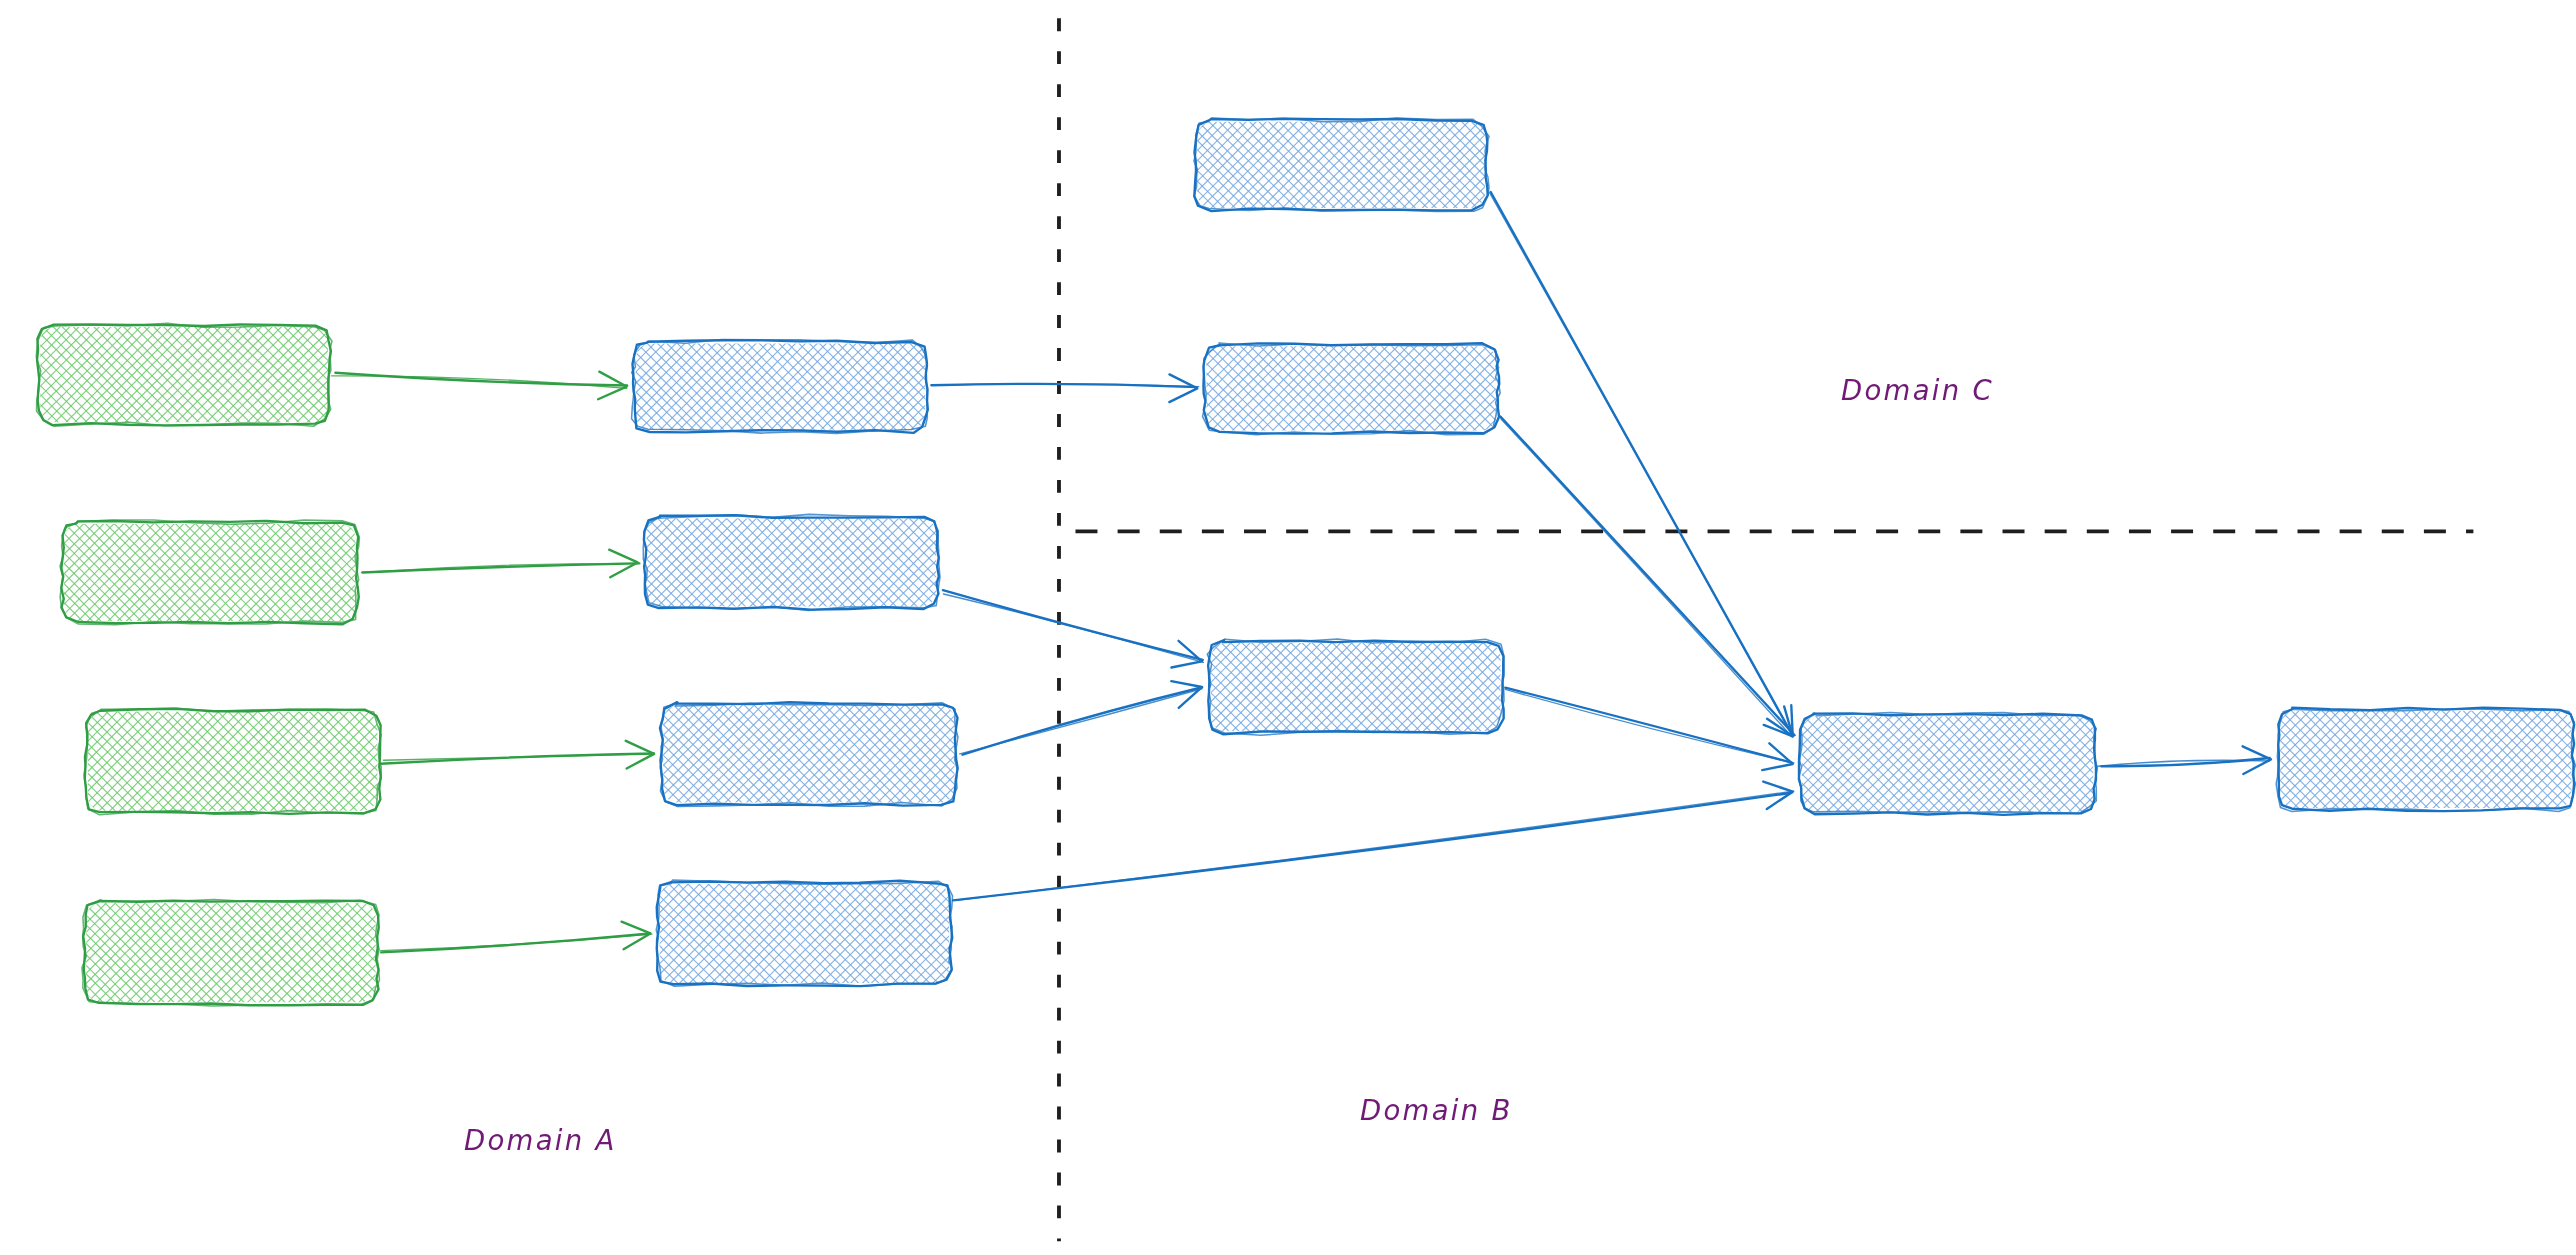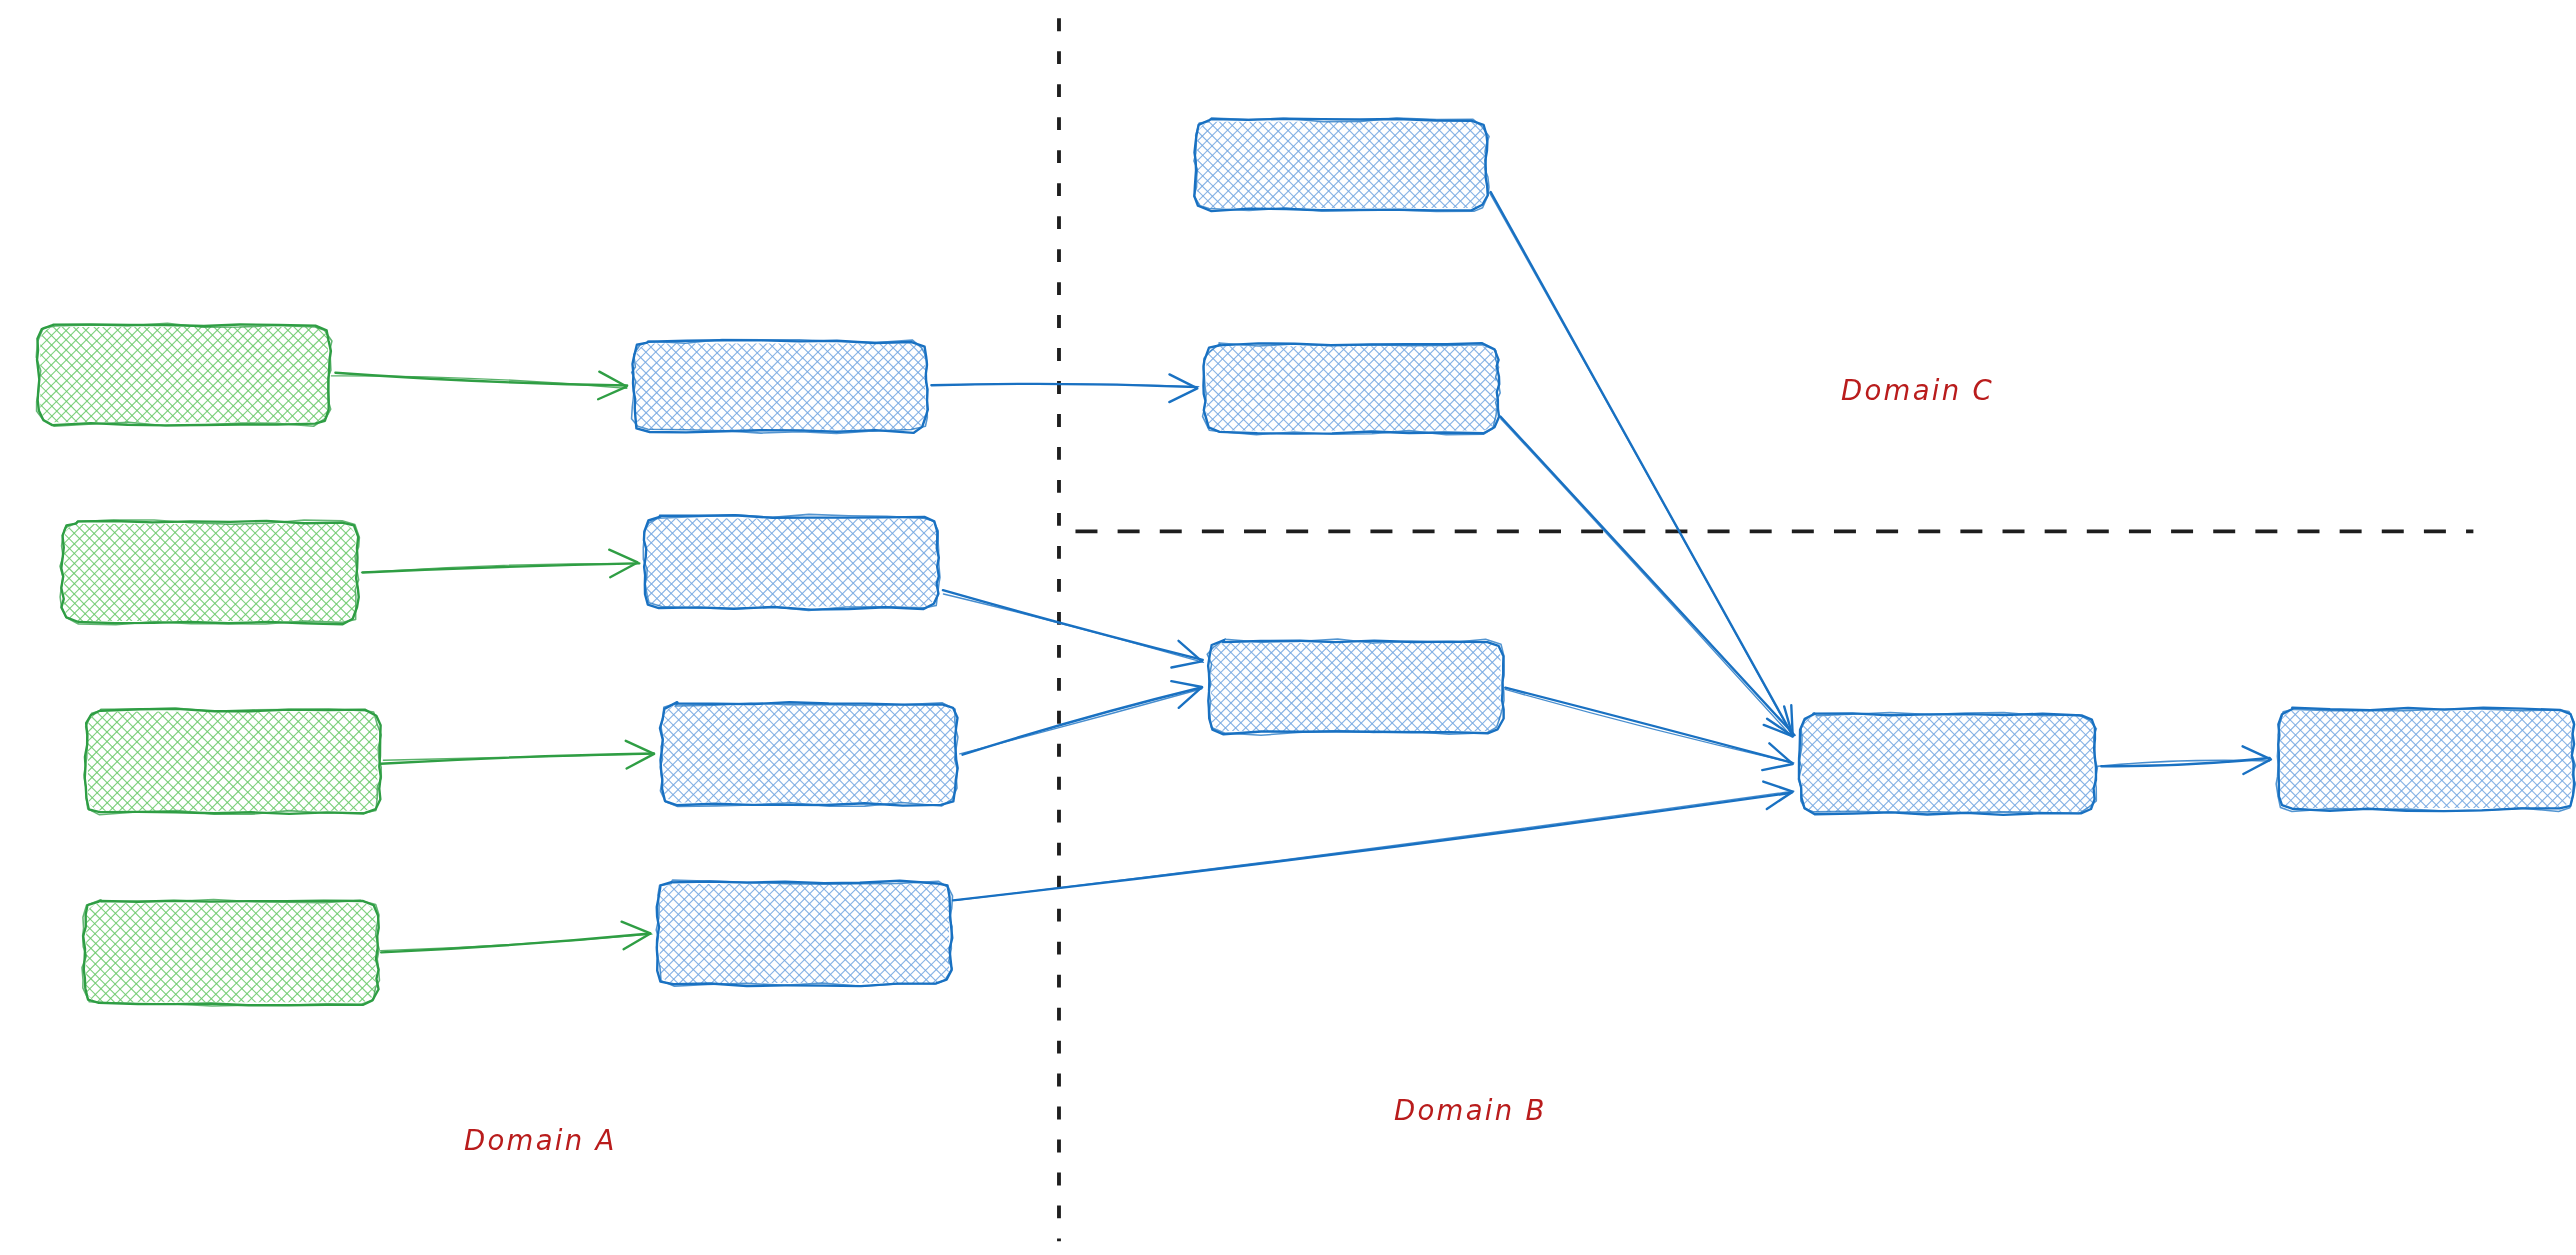--- a/index.html
+++ b/index.html
@@ -7,21 +7,21 @@
   body{width:2576px;height:1255px;overflow:hidden;
        font-family:"DejaVu Sans","Liberation Sans",sans-serif;}
   #canvas{position:relative;width:2576px;height:1255px;background:#ffffff;}
   #canvas > svg{position:absolute;top:0;left:0;width:2576px;height:1255px;}
   .domain-label{
     position:absolute;
     font-family:"DejaVu Sans","Liberation Sans",sans-serif;
     font-size:27.5px;
     font-style:italic;
     letter-spacing:2.3px;
-    color:#b91c1c;
+    color:#701a75;
     white-space:nowrap;
     user-select:none;
   }
 </style>
 </head>
 <body>
 
 <div id="canvas">
   <svg id="scene" viewBox="0 0 2812 1370" xmlns="http://www.w3.org/2000/svg">
       <line x1="1156" y1="20" x2="1156" y2="1355" stroke="#1e1e1e" stroke-width="4.2" stroke-dasharray="14 22" stroke-linecap="butt"></line>
@@ -1312,17 +1312,17 @@
             <line x1="2928.7" y1="764" x2="2797.8" y2="894" stroke="#74a7e0" stroke-width="1.25" stroke-opacity="0.85" stroke-linecap="round"></line>
           </g>
           <path d="M 2502.3 772.5 L 2543.7 774.3 L 2587.3 775.2 L 2628.6 772.9 L 2668.4 774.6 L 2710.8 772.6 L 2753.1 773.6 L 2794.5 775.0 L 2806.1 779.5 L 2810.0 790.6 L 2808.3 801.1 L 2809.9 812.2 L 2807.4 824.9 L 2809.3 833.1 L 2809.2 845.2 L 2809.9 855.7 L 2808.8 868.0 L 2805.9 879.8 L 2794.2 882.5 L 2753.1 882.4 L 2709.2 884.6 L 2667.6 885.4 L 2626.9 885.0 L 2584.7 882.9 L 2543.3 885.2 L 2502.2 882.8 L 2491.1 878.8 L 2487.7 869.4 L 2487.7 856.9 L 2487.4 844.7 L 2487.5 833.7 L 2487.7 823.5 L 2487.0 812.5 L 2488.2 802.6 L 2487.1 790.7 L 2491.1 779.7 L 2502.4 774.0 Z" fill="none" stroke="#1971c2" stroke-width="2.6" stroke-linecap="round" stroke-linejoin="round"></path>
           <path d="M 2505.4 774.4 L 2544.7 775.8 L 2588.2 775.9 L 2624.9 775.9 L 2670.3 773.9 L 2707.7 774.0 L 2753.6 775.8 L 2793.4 774.8 L 2804.3 776.6 L 2810.0 788.2 L 2807.9 802.5 L 2807.0 813.8 L 2807.7 823.8 L 2811.3 835.6 L 2807.9 845.8 L 2811.4 855.6 L 2808.5 869.5 L 2805.3 881.7 L 2793.0 885.8 L 2753.1 882.2 L 2711.7 884.4 L 2666.6 885.3 L 2629.1 883.2 L 2585.9 883.4 L 2544.8 882.7 L 2501.9 885.9 L 2489.4 881.6 L 2487.0 870.5 L 2484.7 855.7 L 2486.2 847.8 L 2486.9 834.7 L 2486.0 825.6 L 2487.1 811.5 L 2486.7 802.1 L 2489.1 788.5 L 2492.3 777.1 L 2503.5 774.3 Z" fill="none" stroke="#1971c2" stroke-width="1.7" stroke-opacity="0.75" stroke-linecap="round" stroke-linejoin="round"></path>
         </g>
       </g>
     </svg>
 
   <div id="labels">
       <div class="domain-label" style="left: 464px; top: 1088px; margin-top: 36px;">Domain A</div>
-      <div class="domain-label" style="left: 1394px; top: 1094px;">Domain B</div>
+      <div class="domain-label" style="left: 1360px; top: 1094px;">Domain B</div>
       <div class="domain-label" style="left: 1841px; top: 374px;">Domain C</div>
     </div>
 </div>
 
 
 </body></html>

